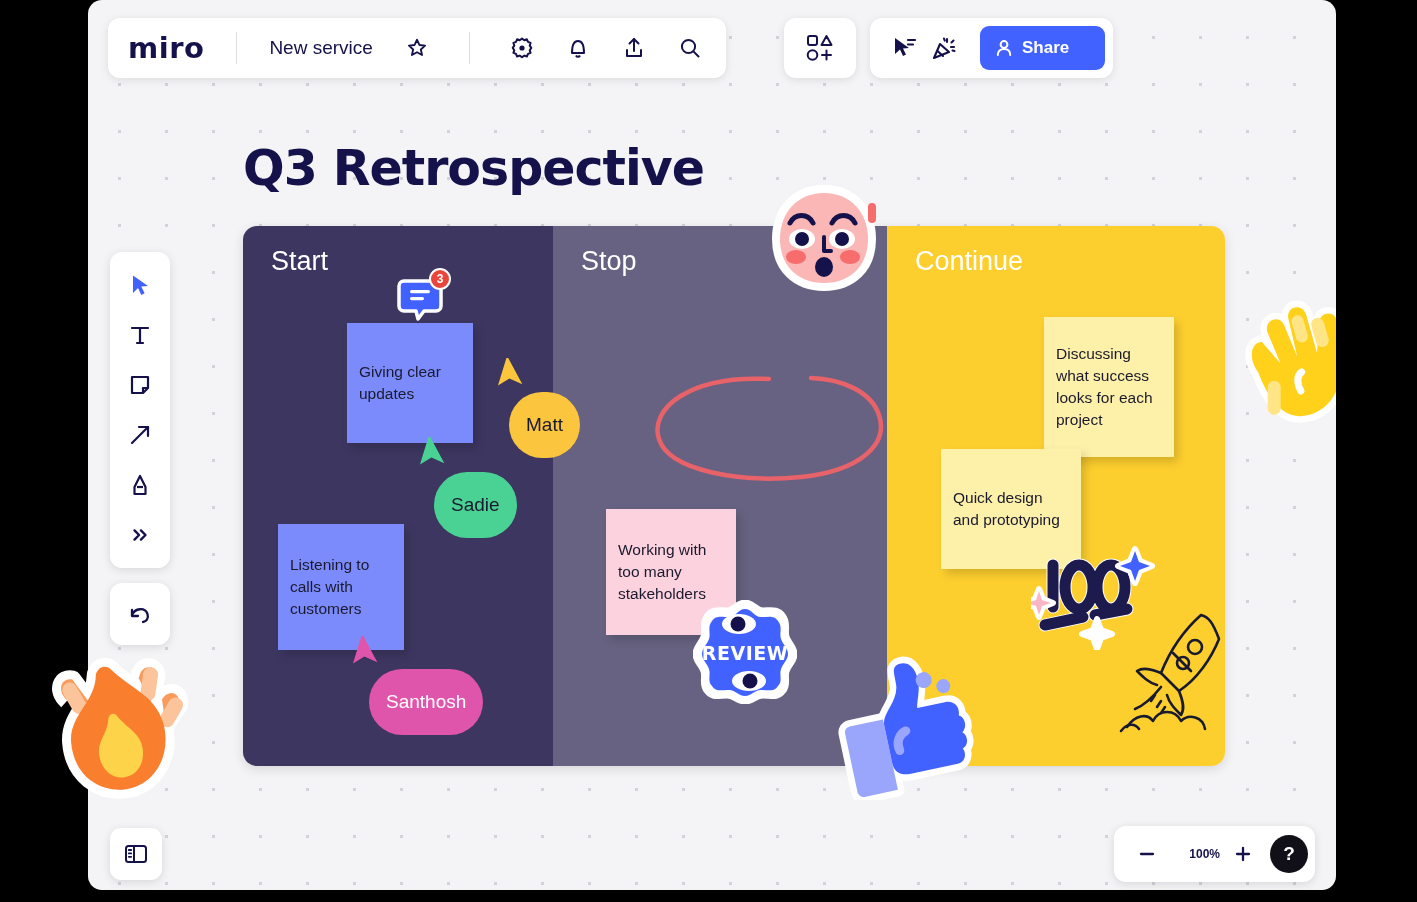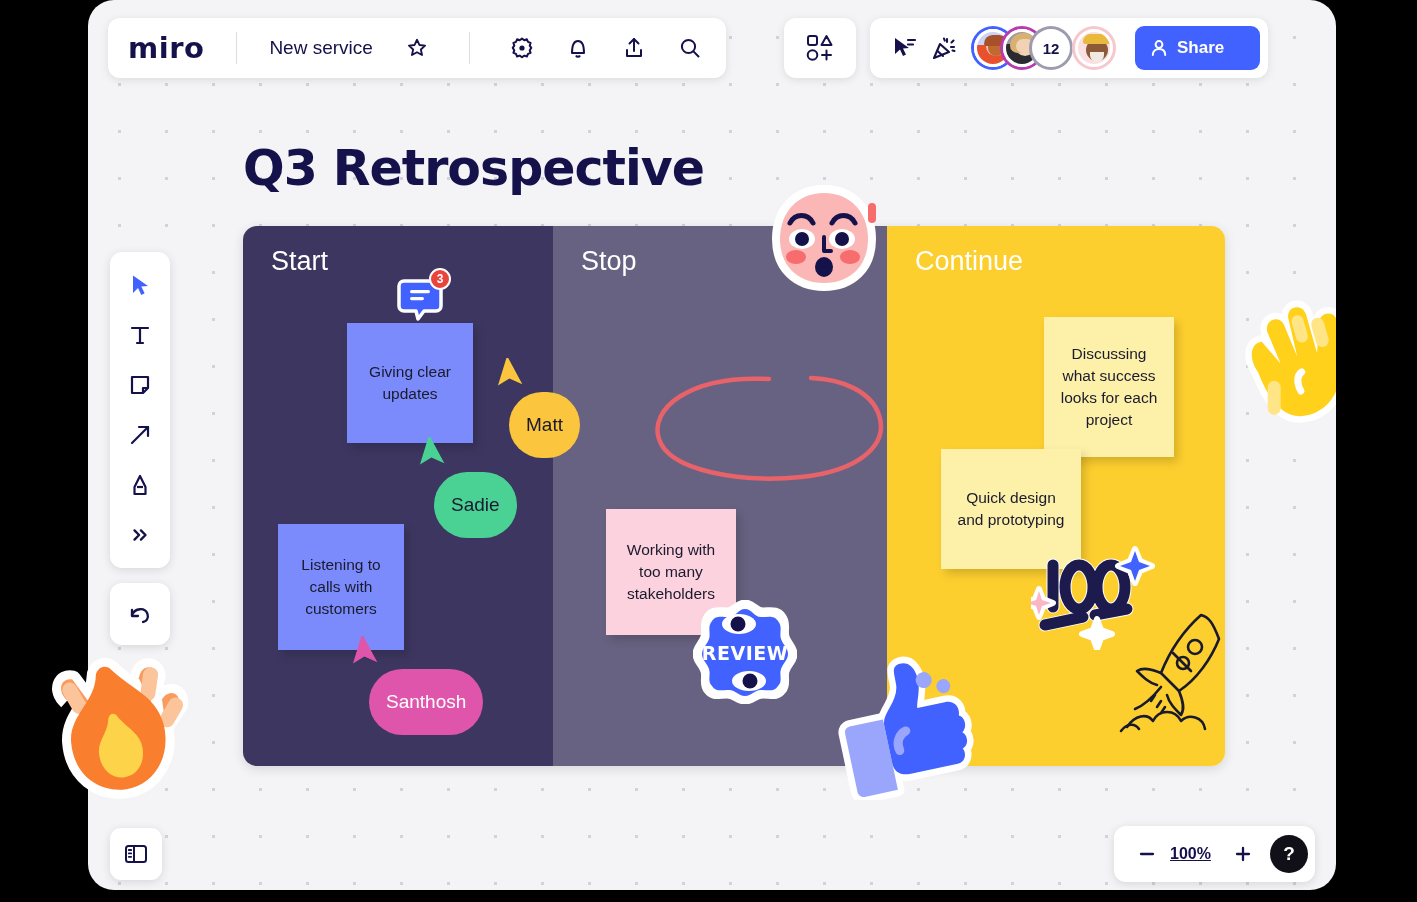--- a/index.html
+++ b/index.html
@@ -12,21 +12,21 @@
 
   
   #canvas {
     position: absolute;
     left: 88px; top: 0px;
     width: 1248px; height: 890px;
     background-color: #f4f4f6;
     background-image: radial-gradient(circle, #d2d2da 1.6px, transparent 1.7px);
     background-size: 47px 47px;
     background-position: 8px 14px;
-    border-radius: 26px;
+    border-radius: 14px;
     overflow: hidden;
   }
 
   
   #topbar-left {
     position: absolute; left: 108px; top: 18px;
     height: 60px; display: flex; align-items: center;
     background: #fff; border-radius: 12px;
     padding: 0 16px 0 20px;
     box-shadow: 0 2px 8px rgba(0,0,0,.10);
@@ -142,21 +142,20 @@
   .col-continue { flex: 1; background: #fdcf2e; }
   .col-head {
     position: absolute; left: 28px; top: 20px;
     font-size: 27px; color: #fff; font-weight: 400;
   }
 
   
   .sticky {
     position: absolute;
     display: flex; align-items: center; justify-content: center;
-    text-align: center;
     font-size: 15.5px; line-height: 1.42; color: #1a1a2e;
     padding: 8px 12px;
     box-shadow: 4px 5px 9px rgba(0,0,0,.16);
     z-index: 6;
   }
   .sticky-blue { background: #7b8bfb; }
   .sticky-pink { background: #fcd2de; }
   .sticky-yellow { background: #fdf0a8; }
 
   
@@ -187,22 +186,22 @@
     padding: 0 7px 0 16px; gap: 6px;
     box-shadow: 0 2px 10px rgba(0,0,0,.12);
     z-index: 42;
   }
   .zbtn {
     width: 34px; height: 34px; display: flex;
     align-items: center; justify-content: center;
     border-radius: 7px; cursor: pointer;
   }
   #zoom-level {
-    font-size: 16px; font-weight: 700; color: #15124b;
-    min-width: 50px; text-align: left; text-decoration: underline;
+    font-size: 12px; font-weight: 700; color: #15124b;
+    min-width: 50px; text-align: right;
   }
   #help-btn {
     width: 38px; height: 38px; border-radius: 50%;
     background: #111018; color: #fff;
     font-size: 19px; font-weight: 700;
     display: flex; align-items: center; justify-content: center;
     margin-left: 4px; cursor: pointer;
   }
 
   .stk { position: absolute; z-index: 20; }
@@ -408,40 +407,20 @@
     </svg>
   </div>
   <div class="ico-btn">
     <svg width="26" height="26" viewBox="0 0 26 26" fill="none" stroke="#15124b" stroke-width="2.1" stroke-linecap="round" stroke-linejoin="round">
       <path d="M3 23 L9 9 L18 17 Z"></path>
       <path d="M6.5 16 L12 21"></path>
       <path d="M16 4 L16 7 M20.5 7.5 L22.5 5.5 M20 12 L23 12"></path>
       <path d="M13 3.5 L13.8 5.6 M23.5 16 L21.5 15.5"></path>
     </svg>
   </div>
-  <div class="avatars">
-    <div class="av ring-blue" style="background:linear-gradient(#c9d4f5 0 42%, #e8502e 42% 100%);">
-      <div style="position:absolute;left:9px;top:5px;width:20px;height:19px;border-radius:50%;background:#f0c6a8;"></div>
-      <div style="position:absolute;left:7px;top:3px;width:24px;height:11px;border-radius:11px 11px 3px 3px;background:#a8502a;"></div>
-      <div style="position:absolute;left:11px;top:14px;width:16px;height:10px;border-radius:0 0 9px 9px;background:#c06a30;"></div>
-    </div>
-    <div class="av ring-pink" style="background:linear-gradient(#9a9aa8 0 38%, #2a2a30 38% 100%);">
-      <div style="position:absolute;left:9px;top:4px;width:20px;height:20px;border-radius:50%;background:#f2d2b4;"></div>
-      <div style="position:absolute;left:4px;top:1px;width:30px;height:20px;border-radius:14px 14px 8px 8px;background:#d8b071;"></div>
-      <div style="position:absolute;left:10px;top:7px;width:18px;height:14px;border-radius:9px;background:#f2d2b4;"></div>
-    </div>
-    <div class="av ring-gray">
-      <div class="av-count">12</div>
-    </div>
-    <div class="av ring-rose" style="background:#fae0e3; margin-left:14px;">
-      <div style="position:absolute;left:8px;top:7px;width:22px;height:22px;border-radius:50%;background:#8b5a38;"></div>
-      <div style="position:absolute;left:5px;top:2px;width:28px;height:10px;border-radius:12px 12px 4px 4px;background:#e8b93a;"></div>
-      <div style="position:absolute;left:12px;top:20px;width:14px;height:10px;border-radius:0 0 7px 7px;background:#f0eae2;"></div>
-    </div>
-  </div>
   <div class="share-btn">
     <svg width="20" height="20" viewBox="0 0 20 20" fill="none" stroke="#fff" stroke-width="2" stroke-linecap="round">
       <circle cx="10" cy="6.5" r="3.4"></circle>
       <path d="M3.8 17 C3.8 12.8 6.6 11 10 11 C13.4 11 16.2 12.8 16.2 17"></path>
     </svg>
     <span>Share</span>
   </div>
 </div>
 
 <div id="toolrail">

